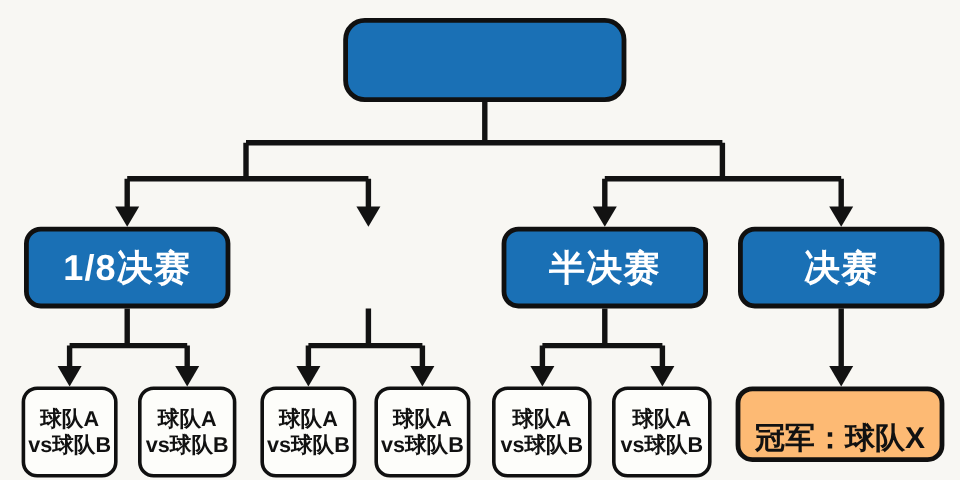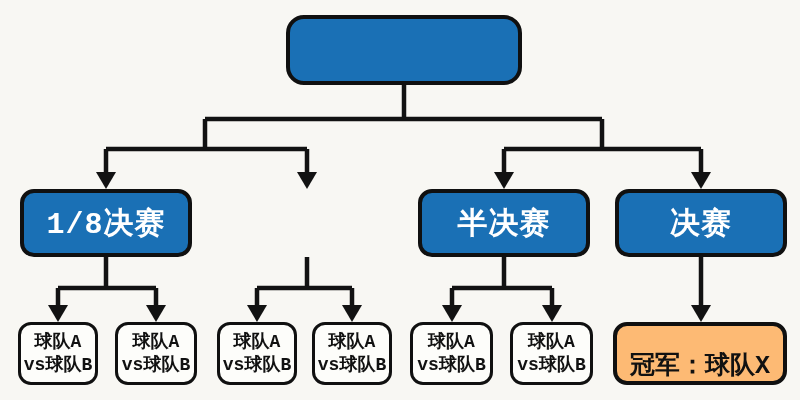--- a/index.html
+++ b/index.html
@@ -5,21 +5,21 @@
   html, body {
     margin: 0;
     padding: 0;
     background: #f8f7f3;
   }
   .canvas {
     position: relative;
     width: 800px;
     height: 400px;
     background: #f8f7f3;
-    font-family: Liberation Mono, monospace;
+    font-family: Liberation Sans, sans-serif;
     overflow: hidden;
   }
   .connectors {
     position: absolute;
     inset: 0;
     width: 800px;
     height: 400px;
   }
   .node {
     position: absolute;
@@ -46,21 +46,21 @@
     width: 172px;
     background: #1a70b5;
     border: 4px solid #101010;
     border-radius: 14px;
     color: #ffffff;
     font-size: 30px;
     letter-spacing: 1px;
   }
   .node-match {
     top: 322px;
-    height: 63px;
+    height: 76px;
     background: #fdfdfa;
     border: 3.5px solid #101010;
     border-radius: 13px;
     font-size: 18px;
     line-height: 1.25;
   }
   .node-match .match-lines {
     display: flex;
     flex-direction: column;
   }

